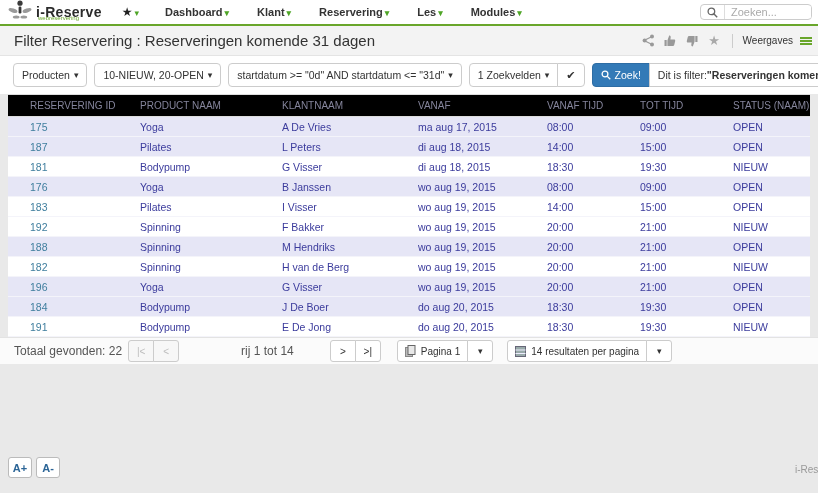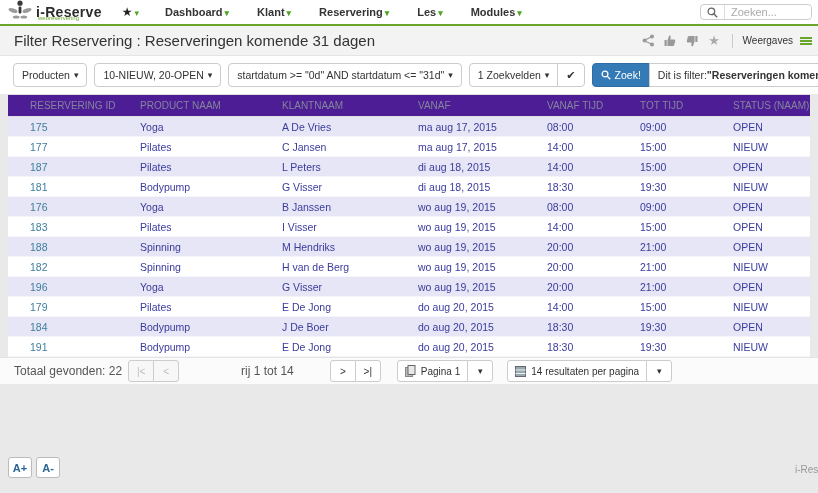--- a/index.html
+++ b/index.html
@@ -47,21 +47,21 @@
   .btn-group .btn:last-child { border-radius:0 4px 4px 0; }
   .btn-blue { background:#337ab7; border-color:#2e6da4; color:#fff; }
   .check-icon { font-size:11px; color:#333; }
   .filter-info { font-size:10.5px; }
   .filter-info b { font-weight:bold; }
 
   
   .grid { width:802px; margin:0 8px; border-collapse:collapse; table-layout:fixed; background:#fff; }
   .grid col.c1{width:124px}.grid col.c2{width:142px}.grid col.c3{width:136px}.grid col.c4{width:129px}
   .grid col.c5{width:93px}.grid col.c6{width:93px}.grid col.c7{width:85px}
-  .grid th { height:22px; background:#4c1d95; border-top:1px solid #ddd; border-bottom:1px solid #ddd;
+  .grid th { height:22px; background:#000000; border-top:1px solid #ddd; border-bottom:1px solid #ddd;
              font-size:10px; font-weight:normal; color:#85859c; text-align:left; padding-left:8px;
              white-space:nowrap; overflow:hidden; cursor:pointer; }
   .grid th:first-child, .grid td:first-child { padding-left:22px; }
   .grid td { height:20px; font-size:10.5px; color:#3b3b9c; padding-left:8px; white-space:nowrap; overflow:hidden; cursor:default; }
   .grid tr.odd td { background:#e6e6f6; }
   .grid tr.even td { background:#fff; }
   .grid tr td { border-bottom:1px solid #f4f4fa; }
   .grid td.col-id { color:#3f7e9e; cursor:pointer; }
 
   
@@ -223,29 +223,20 @@
     <tbody>
         <tr class="odd">
           <td class="col-id">175</td>
           <td class="col-product">Yoga</td>
           <td class="col-klant">A De Vries</td>
           <td class="col-vanaf">ma aug 17, 2015</td>
           <td class="col-vanaf_tijd">08:00</td>
           <td class="col-tot_tijd">09:00</td>
           <td class="col-status">OPEN</td>
         </tr>
-        <tr class="even">
-          <td class="col-id">177</td>
-          <td class="col-product">Pilates</td>
-          <td class="col-klant">C Jansen</td>
-          <td class="col-vanaf">ma aug 17, 2015</td>
-          <td class="col-vanaf_tijd">14:00</td>
-          <td class="col-tot_tijd">15:00</td>
-          <td class="col-status">NIEUW</td>
-        </tr>
         <tr class="odd">
           <td class="col-id">187</td>
           <td class="col-product">Pilates</td>
           <td class="col-klant">L Peters</td>
           <td class="col-vanaf">di aug 18, 2015</td>
           <td class="col-vanaf_tijd">14:00</td>
           <td class="col-tot_tijd">15:00</td>
           <td class="col-status">OPEN</td>
         </tr>
         <tr class="even">
@@ -268,20 +259,29 @@
         </tr>
         <tr class="even">
           <td class="col-id">183</td>
           <td class="col-product">Pilates</td>
           <td class="col-klant">I Visser</td>
           <td class="col-vanaf">wo aug 19, 2015</td>
           <td class="col-vanaf_tijd">14:00</td>
           <td class="col-tot_tijd">15:00</td>
           <td class="col-status">OPEN</td>
         </tr>
+        <tr class="even">
+          <td class="col-id">192</td>
+          <td class="col-product">Spinning</td>
+          <td class="col-klant">F Bakker</td>
+          <td class="col-vanaf">wo aug 19, 2015</td>
+          <td class="col-vanaf_tijd">20:00</td>
+          <td class="col-tot_tijd">21:00</td>
+          <td class="col-status">NIEUW</td>
+        </tr>
         <tr class="odd">
           <td class="col-id">188</td>
           <td class="col-product">Spinning</td>
           <td class="col-klant">M Hendriks</td>
           <td class="col-vanaf">wo aug 19, 2015</td>
           <td class="col-vanaf_tijd">20:00</td>
           <td class="col-tot_tijd">21:00</td>
           <td class="col-status">OPEN</td>
         </tr>
         <tr class="even">
@@ -294,29 +294,20 @@
           <td class="col-status">NIEUW</td>
         </tr>
         <tr class="odd">
           <td class="col-id">196</td>
           <td class="col-product">Yoga</td>
           <td class="col-klant">G Visser</td>
           <td class="col-vanaf">wo aug 19, 2015</td>
           <td class="col-vanaf_tijd">20:00</td>
           <td class="col-tot_tijd">21:00</td>
           <td class="col-status">OPEN</td>
-        </tr>
-        <tr class="even">
-          <td class="col-id">179</td>
-          <td class="col-product">Pilates</td>
-          <td class="col-klant">E De Jong</td>
-          <td class="col-vanaf">do aug 20, 2015</td>
-          <td class="col-vanaf_tijd">14:00</td>
-          <td class="col-tot_tijd">15:00</td>
-          <td class="col-status">NIEUW</td>
         </tr>
         <tr class="odd">
           <td class="col-id">184</td>
           <td class="col-product">Bodypump</td>
           <td class="col-klant">J De Boer</td>
           <td class="col-vanaf">do aug 20, 2015</td>
           <td class="col-vanaf_tijd">18:30</td>
           <td class="col-tot_tijd">19:30</td>
           <td class="col-status">OPEN</td>
         </tr>

